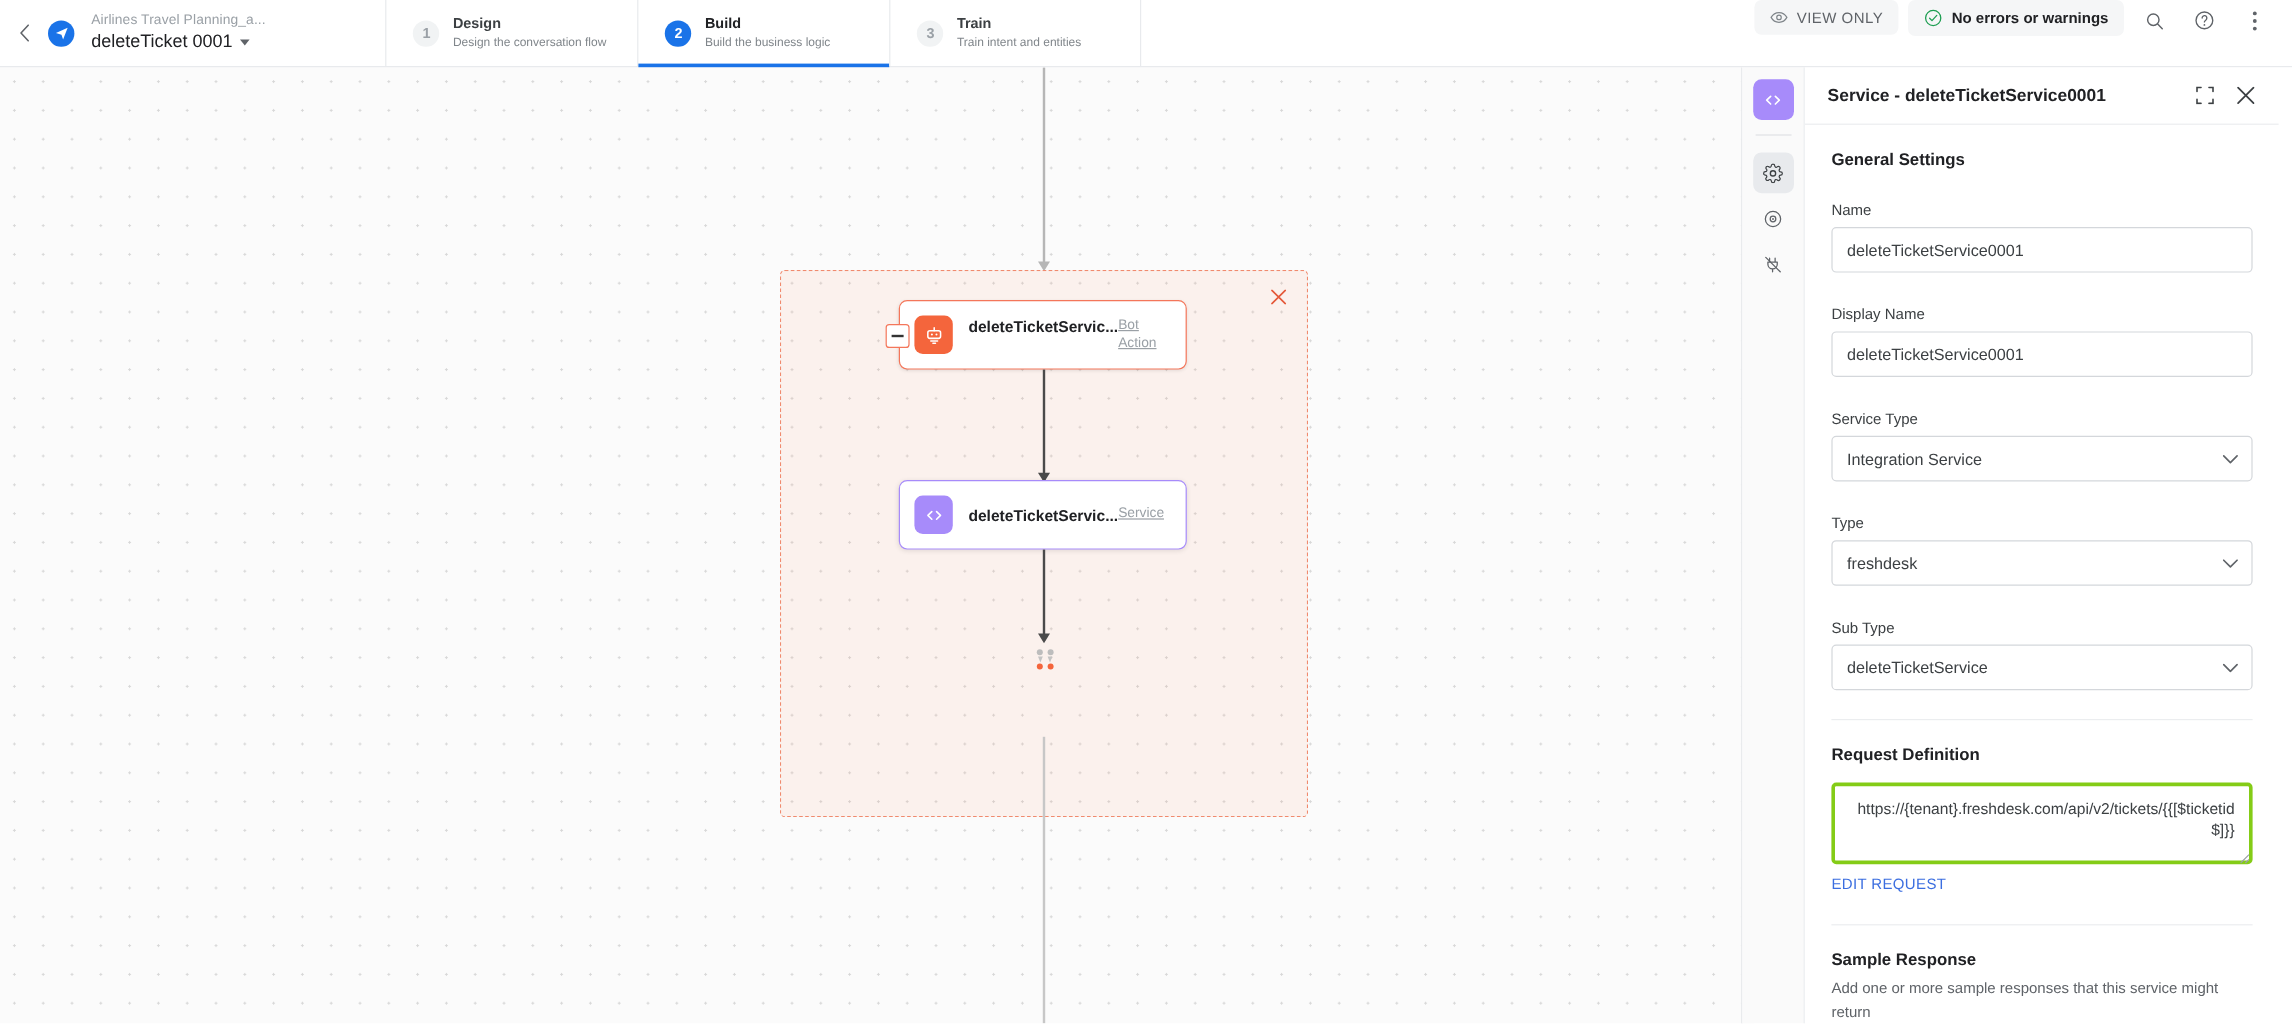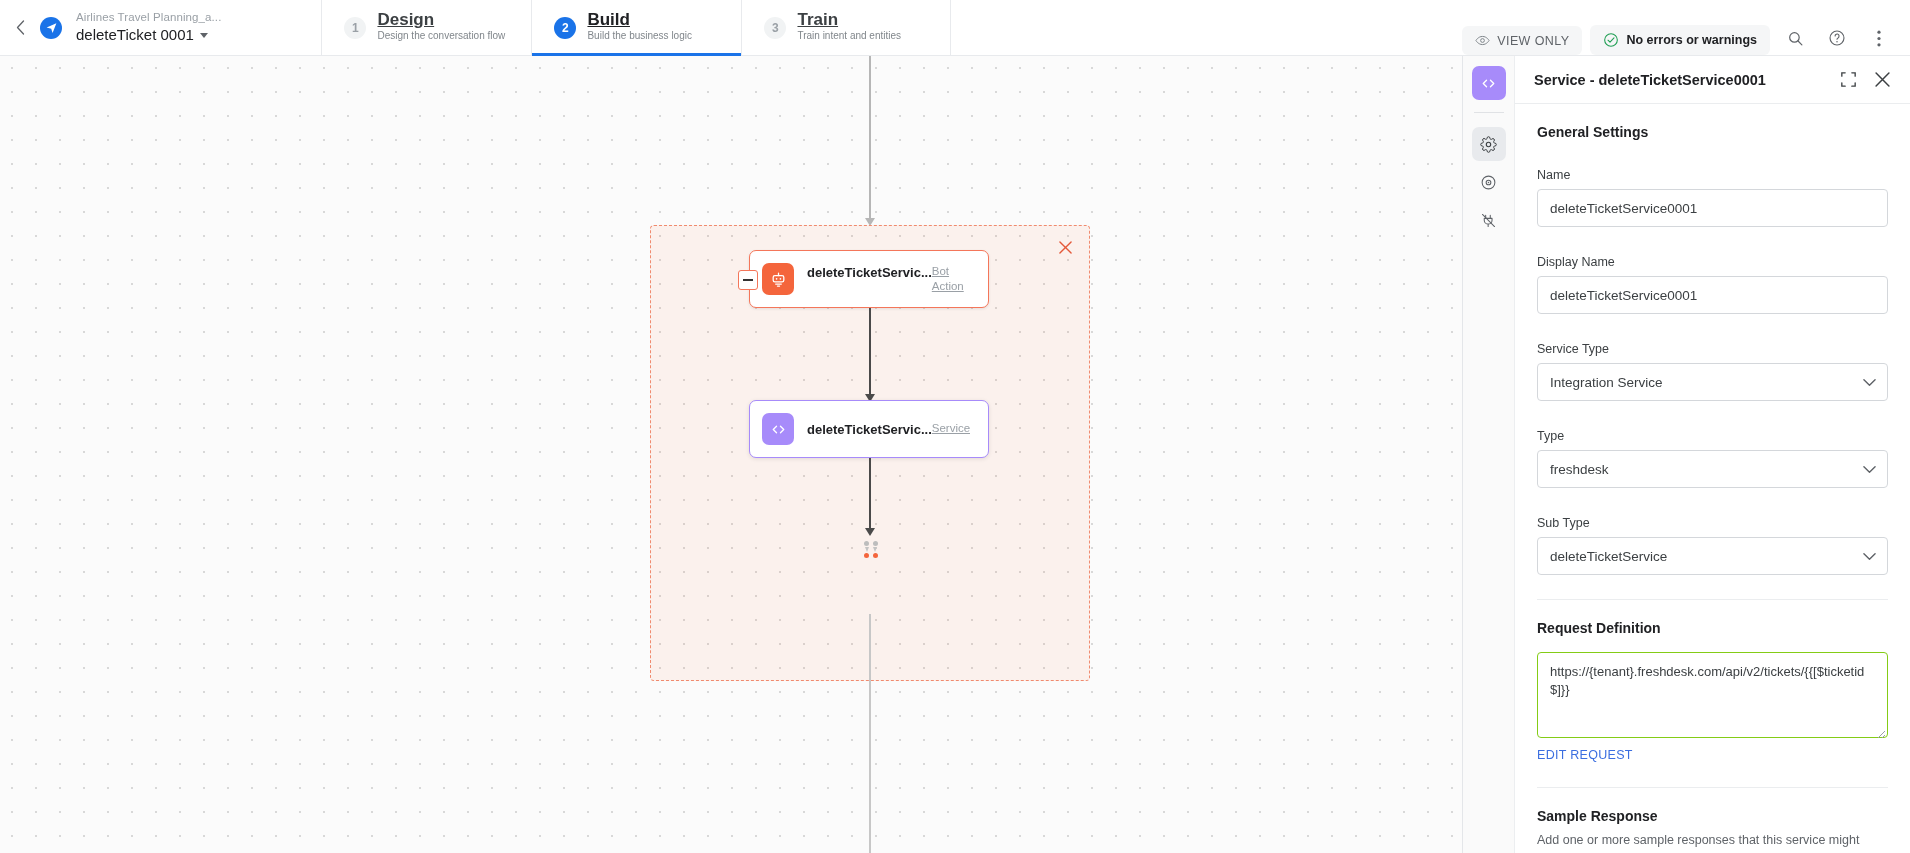--- a/index.html
+++ b/index.html
@@ -41,28 +41,28 @@
   }
   .step:last-child { border-right: 1px solid #e8eaed; }
   .step-num {
     width: 22px; height: 22px; border-radius: 50%;
     background: #f1f3f4; color: #9aa0a6;
     font-size: 12px; font-weight: bold;
     display: flex; align-items: center; justify-content: center; flex: none;
   }
   .step.active .step-num { background: #1a73e8; color: #fff; }
   .step-txt { display: flex; flex-direction: column; }
-  .step-title { font-size: 17px; font-weight: bold; color: #202124; line-height: 17px; text-decoration: underline; }
+  .step-title { font-size: 12px; font-weight: bold; color: #202124; line-height: 17px; }
   .step.inactive .step-title { color: #3c4043; }
   .step-desc { font-size: 10px; color: #80868b; line-height: 16px; }
   .step.active::after {
     content: ""; position: absolute; left: 0; right: 0; bottom: -1px; height: 3px; background: #1a73e8;
   }
 
-  .hdr-right { margin-left: auto; display: flex; align-items: flex-end; gap: 8px; padding-right: 14px; }
+  .hdr-right { margin-left: auto; display: flex; align-items: flex-start; gap: 8px; padding-right: 14px; }
   .pill {
     display: flex; align-items: center; gap: 7px;
     background: #f5f6f7; border-radius: 6px; padding: 7px 13px;
     font-size: 12.5px; cursor: pointer;
   }
   .pill.viewonly { color: #5f6368; letter-spacing: .4px; }
   .pill.status { color: #202124; font-weight: bold; }
   .ic-btn {
     width: 34px; height: 34px; border-radius: 50%;
     display: flex; align-items: center; justify-content: center; cursor: pointer; color: #5f6368;
@@ -126,21 +126,21 @@
   .endmark { position: absolute; left: 862px; top: 485px; width: 18px; }
   .dotrow { display: flex; gap: 4px; justify-content: center; }
   .dotrow i { width: 5px; height: 5px; border-radius: 50%; display: block; }
   .dotrow.gray i { background: #bdbdbd; }
   .dotrow.orange i { background: #f4653c; }
   .arrrow { display: flex; gap: 4px; justify-content: center; margin: 1px 0; }
   .arrrow i { width: 0; height: 0; border-left: 2.5px solid transparent; border-right: 2.5px solid transparent; border-top: 5px solid #c3c3c3; display: block; }
 
   
   .panel {
-    position: absolute; top: 56px; right: 0; width: 448px; bottom: 0;
+    position: absolute; top: 56px; right: 11px; width: 448px; bottom: 0;
     background: #fff; border-left: 1px solid #e4e6e9; display: flex;
   }
   .rail {
     width: 52px; background: #fafafa; border-right: 1px solid #eceef0;
     display: flex; flex-direction: column; align-items: center; padding-top: 10px; gap: 4px; flex: none;
   }
   .rail-btn {
     width: 34px; height: 34px; border-radius: 7px;
     display: flex; align-items: center; justify-content: center; cursor: pointer; color: #5f6368;
   }
@@ -169,24 +169,24 @@
   .fselect {
     width: 100%; height: 38px; border: 1px solid #d4d7db; border-radius: 4px;
     padding: 0 34px 0 12px; font-size: 13.5px; color: #3c4043; background: #fff;
     display: flex; align-items: center; position: relative; cursor: pointer;
   }
   .fselect .chev {
     position: absolute; right: 11px; top: 50%; transform: translateY(-50%); color: #5f6368;
   }
   .divider { height: 1px; background: #ebedef; margin: 24px 0 20px; }
   .ftext {
-    width: 100%; height: 86px; border: 1px solid #84cc16; border-radius: 4px;
+    width: 100%; height: 68px; border: 3px solid #84cc16; border-radius: 4px;
     padding: 10px 12px; font-size: 13px; color: #3c4043; line-height: 18px;
     background: #fff; resize: none; word-break: break-all;
-    font-family: "Liberation Sans", sans-serif; overflow: hidden; position: relative;
+    font-family: "Liberation Sans", sans-serif; overflow: hidden; position: relative; text-align: right;
   }
   .resize-grip {
     position: absolute; right: 2px; bottom: 1px; width: 12px; height: 12px;
     pointer-events: none; color: #9aa0a6;
   }
   .link {
     display: inline-block; margin-top: 10px; font-size: 12.5px;
     color: #3b6ee0; letter-spacing: .3px; cursor: pointer;
   }
   .helptext { font-size: 12.5px; color: #5f6368; line-height: 20px; margin-top: 6px; }

